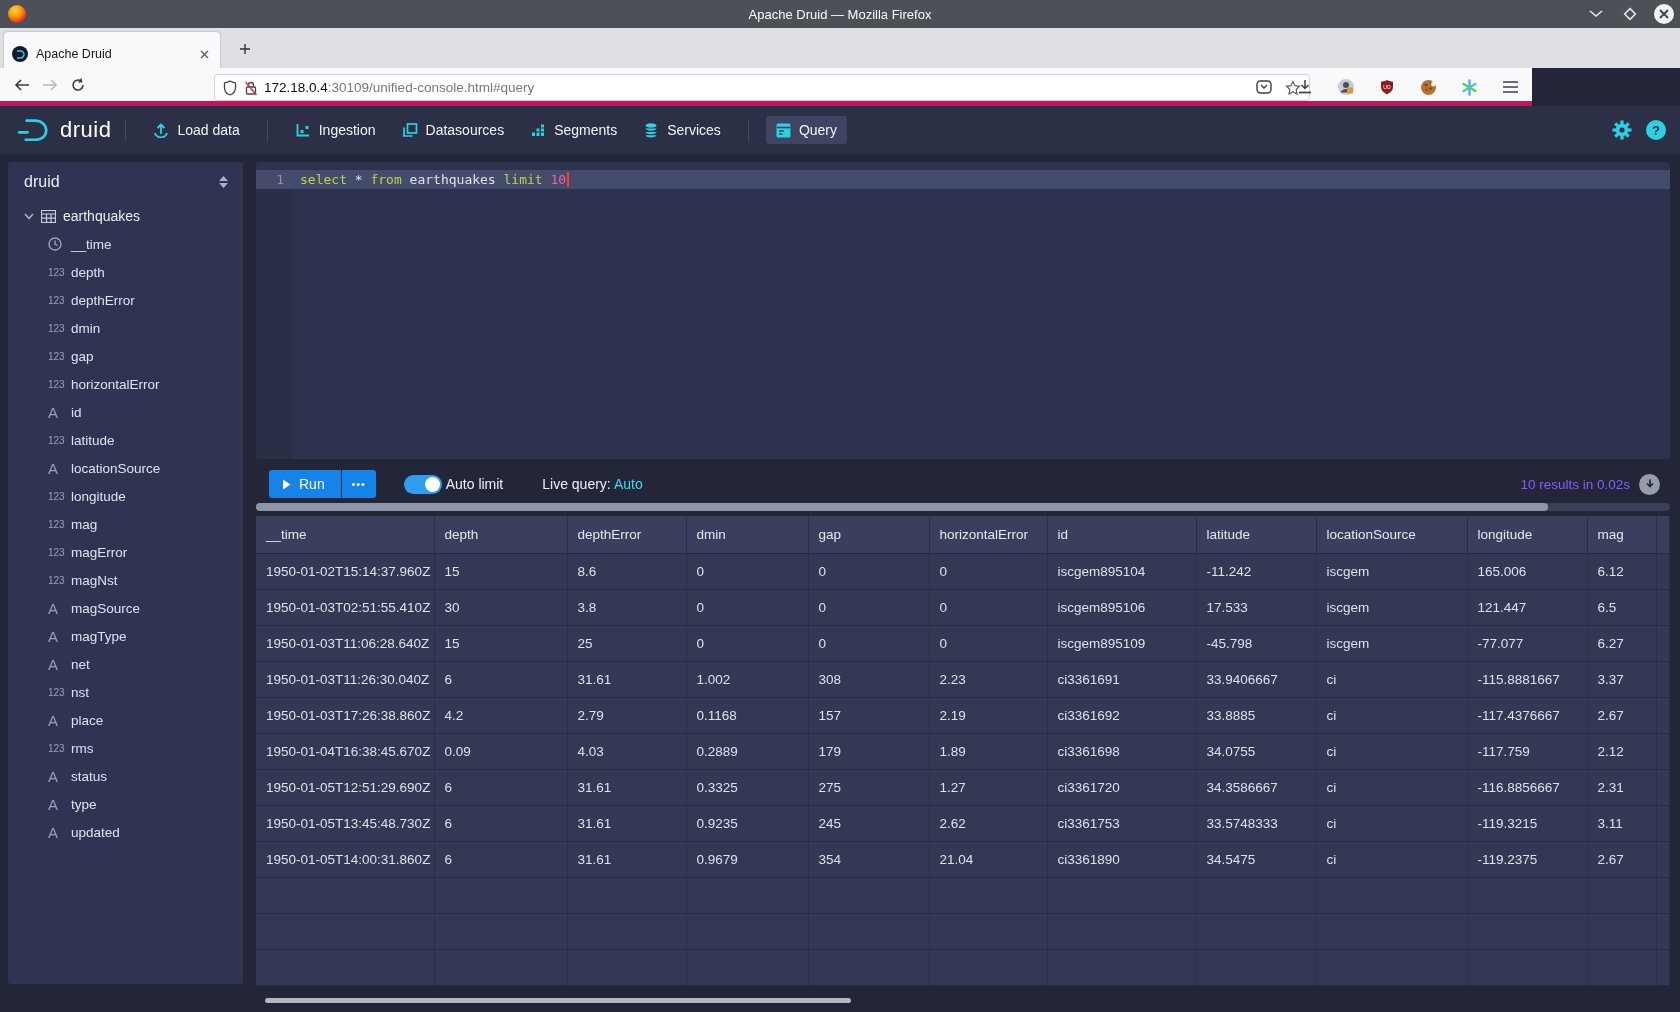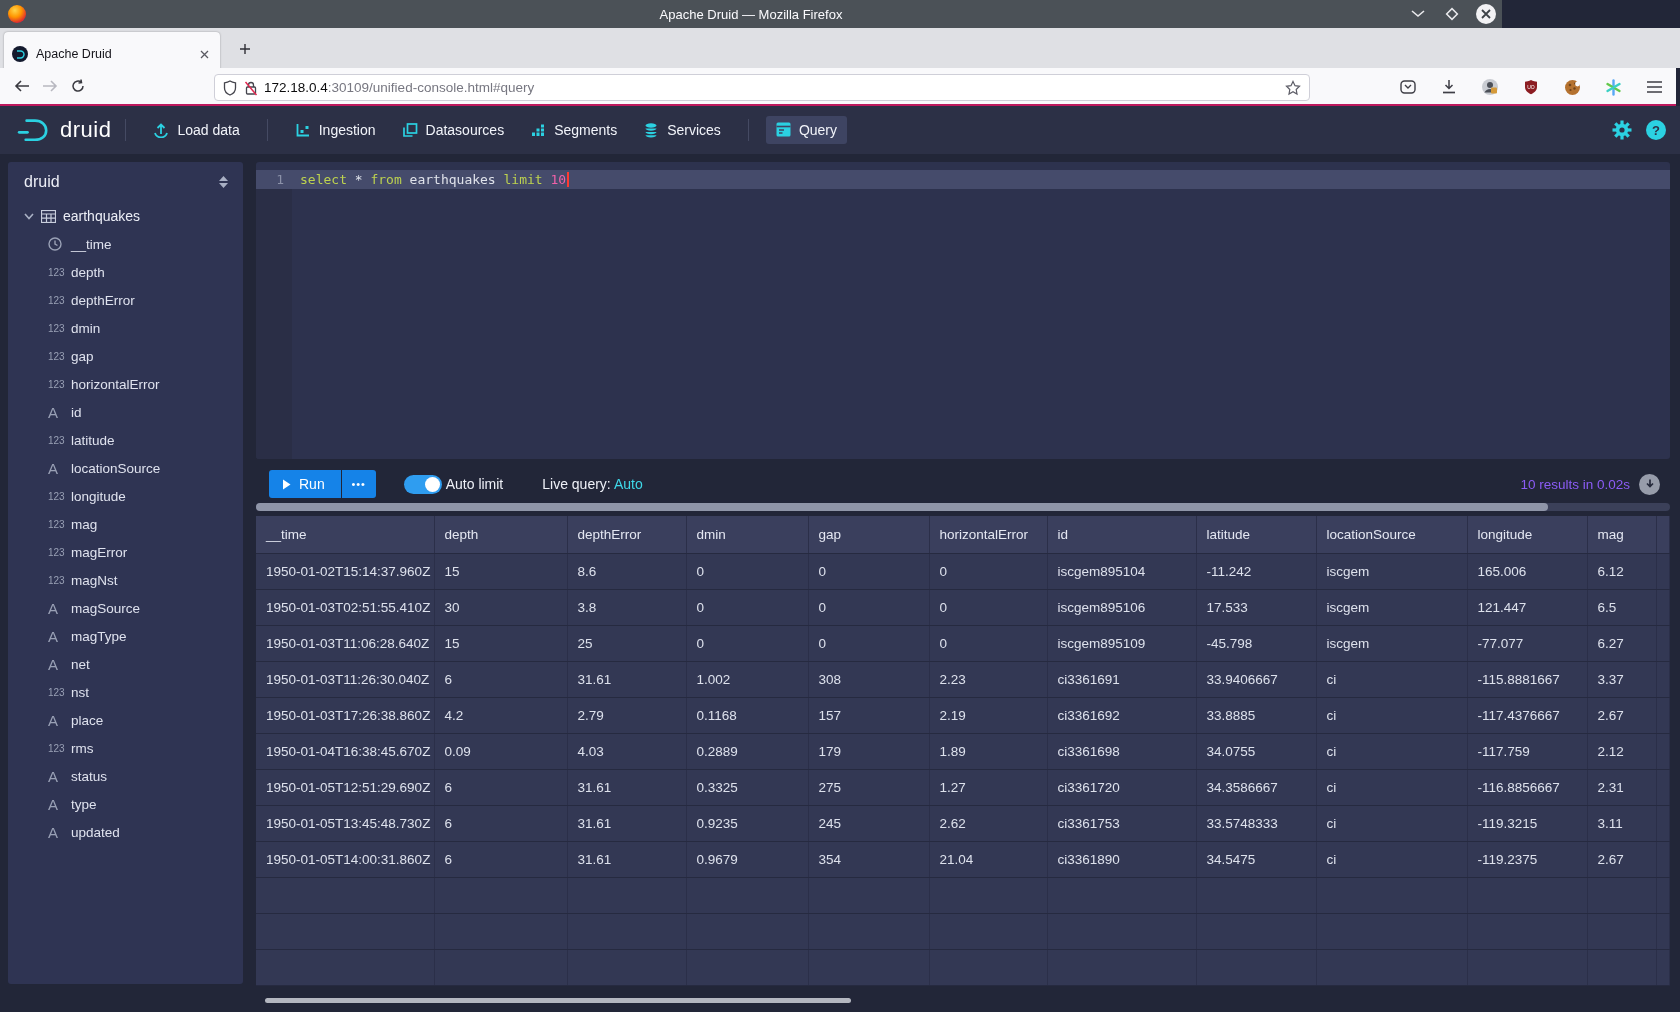--- a/index.html
+++ b/index.html
@@ -1,54 +1,54 @@
 <!DOCTYPE html>
 <html><head>
 <meta charset="utf-8">
 <style>
   * { margin:0; padding:0; box-sizing:border-box; }
   html,body { width:1680px; height:1012px; overflow:hidden; background:#222638;
               font-family:"Liberation Sans", sans-serif; }
   svg { display:block; }
 
   
-  #titlebar { position:absolute; top:0; left:0; width:1502px; height:28px; background:#4b5157;
+  #titlebar { position:absolute; top:0; left:0; width:1680px; height:28px; background:#4b5157;
               display:flex; align-items:center; }
   #ff-logo { width:18px; height:18px; border-radius:50%; margin-left:8px;
              background:radial-gradient(circle at 38% 30%, #ffd54a 0%, #ff9500 40%, #e0322d 72%, #b5179b 100%); }
   #win-title { position:absolute; left:0; right:0; text-align:center; color:#fbfbfe; font-size:13px; }
   #win-ctrls { position:absolute; right:6px; top:0; height:28px; display:flex; align-items:center; gap:14px; }
   .wc { width:20px; height:20px; display:flex; align-items:center; justify-content:center; }
   #win-close { width:20px; height:20px; border-radius:50%; background:#f2f2f4; display:flex; align-items:center; justify-content:center; }
 
   #tabbar { position:absolute; top:28px; left:0; width:1680px; height:40px; background:#dfe0e4; }
   #tab { position:absolute; left:4px; top:4px; width:216px; height:44px; background:#f9f9fb;
          border-radius:4px; box-shadow:0 0 2px rgba(0,0,0,.35); display:flex; align-items:center; padding:0 8px; }
   #tab-title { flex:1; margin-left:8px; font-size:12.5px; color:#15141a; white-space:nowrap; overflow:hidden; }
   #tab-close { padding:3px; border-radius:3px; }
   #newtab { position:absolute; left:232px; top:8px; width:26px; height:26px; border-radius:4px;
             display:flex; align-items:center; justify-content:center; }
 
-  #toolbar { position:absolute; top:68px; left:0; width:1676px; height:38px; background:#f9f9fb;
-             border-bottom:2px solid #be185d; display:flex; align-items:center; }
+  #toolbar { position:absolute; top:68px; left:0; width:1532px; height:38px; background:#f9f9fb;
+             border-bottom:5px solid #be185d; display:flex; align-items:center; }
   .nav-ic { width:28px; height:28px; display:flex; align-items:center; justify-content:center; border-radius:4px; }
   #back { margin-left:8px; } 
   #urlbar { position:absolute; left:214px; top:6px; width:1096px; height:27px; background:#ffffff;
             border:1px solid #cfcfd8; border-radius:4px; display:flex; align-items:center; padding:0 8px; }
   #url-text { font-size:13.5px; color:#0c0c0d; margin-left:6px; flex:1; white-space:nowrap; overflow:hidden; }
   #url-text .dim { color:#777781; }
   #toolbar-right { position:absolute; right:8px; top:0; height:38px; display:flex; align-items:center; gap:13px; }
 
   
   #druidbar { position:absolute; top:106px; left:0; width:1680px; height:48px; background:#2c3046;
               display:flex; align-items:center; color:#f0f2f8; }
   #brand { display:flex; align-items:center; gap:6px; margin-left:16px; }
   #brand-text { font-size:22px; color:#ffffff; letter-spacing:.5px; }
   .vdiv { width:1px; height:22px; background:#454a63; margin:0 14px; }
-  .nav-item { display:flex; gap:8px; padding:6px 10px; margin:0 3px; border-radius:3px;
+  .nav-item { display:flex; align-items:center; gap:8px; padding:6px 10px; margin:0 3px; border-radius:3px;
               font-size:14px; color:#f2f4fa; }
   .nav-item.active { background:#3e4462; }
   #druid-right { position:absolute; right:14px; top:0; height:48px; display:flex; align-items:center; gap:14px; }
   #help-btn { width:20px; height:20px; border-radius:50%; background:#2bd1e2; color:#2c3046;
               font-weight:bold; font-size:13px; display:flex; align-items:center; justify-content:center; }
 
   
   #page { position:absolute; top:154px; left:0; width:1680px; height:858px; background:#222638; }
 
   

